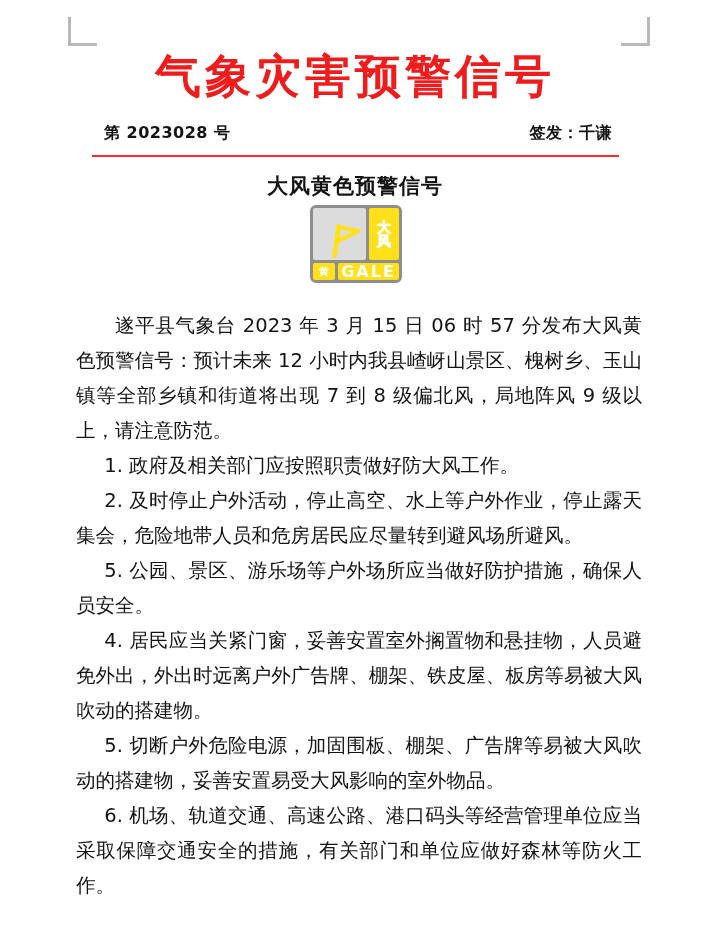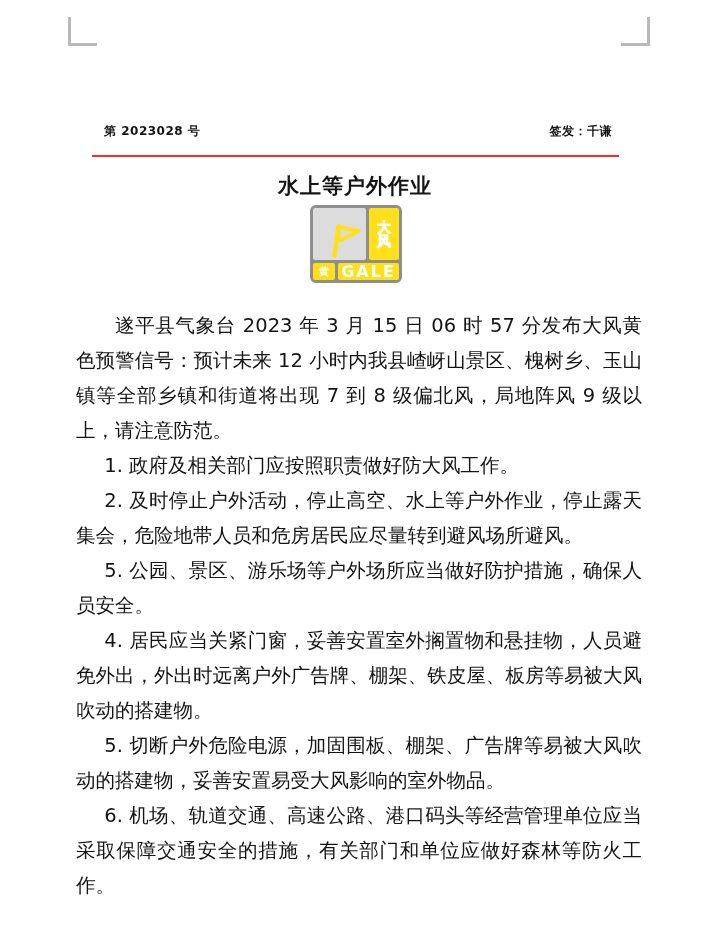--- a/index.html
+++ b/index.html
@@ -59,21 +59,21 @@
   }
 
   .header-row {
     position: absolute;
     left: 104px;
     top: 123px;
     width: 508px;
     display: flex;
     justify-content: space-between;
     align-items: baseline;
-    font-size: 12px;
+    font-size: 16px;
     font-weight: bold;
     color: #141414;
     letter-spacing: 0.5px;
     gap: 23px;
   }
   .header-row .issue-no,
   .header-row .signer {
     white-space: nowrap;
   }
 
@@ -204,29 +204,30 @@
   .para.spacer-before { margin-top: 9px; }
 </style>
 </head>
 <body>
 
 <div class="page">
 
   <div class="corner corner-tl"></div>
   <div class="corner corner-tr"></div>
 
+  <div class="doc-title">气象灾害预警信号</div>
 
   <div class="header-row">
     <div class="issue-no">第 2023028 号</div>
     <div class="signer">签发：千谦</div>
   </div>
 
   <div class="red-rule"></div>
 
-  <div class="sub-title">水上等户外作业</div>
+  <div class="sub-title">大风黄色预警信号</div>
 
   <div class="icon-wrap">
     <div class="gale-sign">
       <div class="sign-top">
         <div class="sign-flag">
           <svg width="100%" height="100%" viewBox="0 0 50 52" aria-hidden="true">
             <path d="M20 48 L24 18" stroke="#ffe01b" stroke-width="4.5" stroke-linecap="round" fill="none"></path>
             <path d="M24 19 L44 23 L24 33 Z" fill="none" stroke="#ffe01b" stroke-width="4" stroke-linejoin="round"></path>
           </svg>
         </div>

